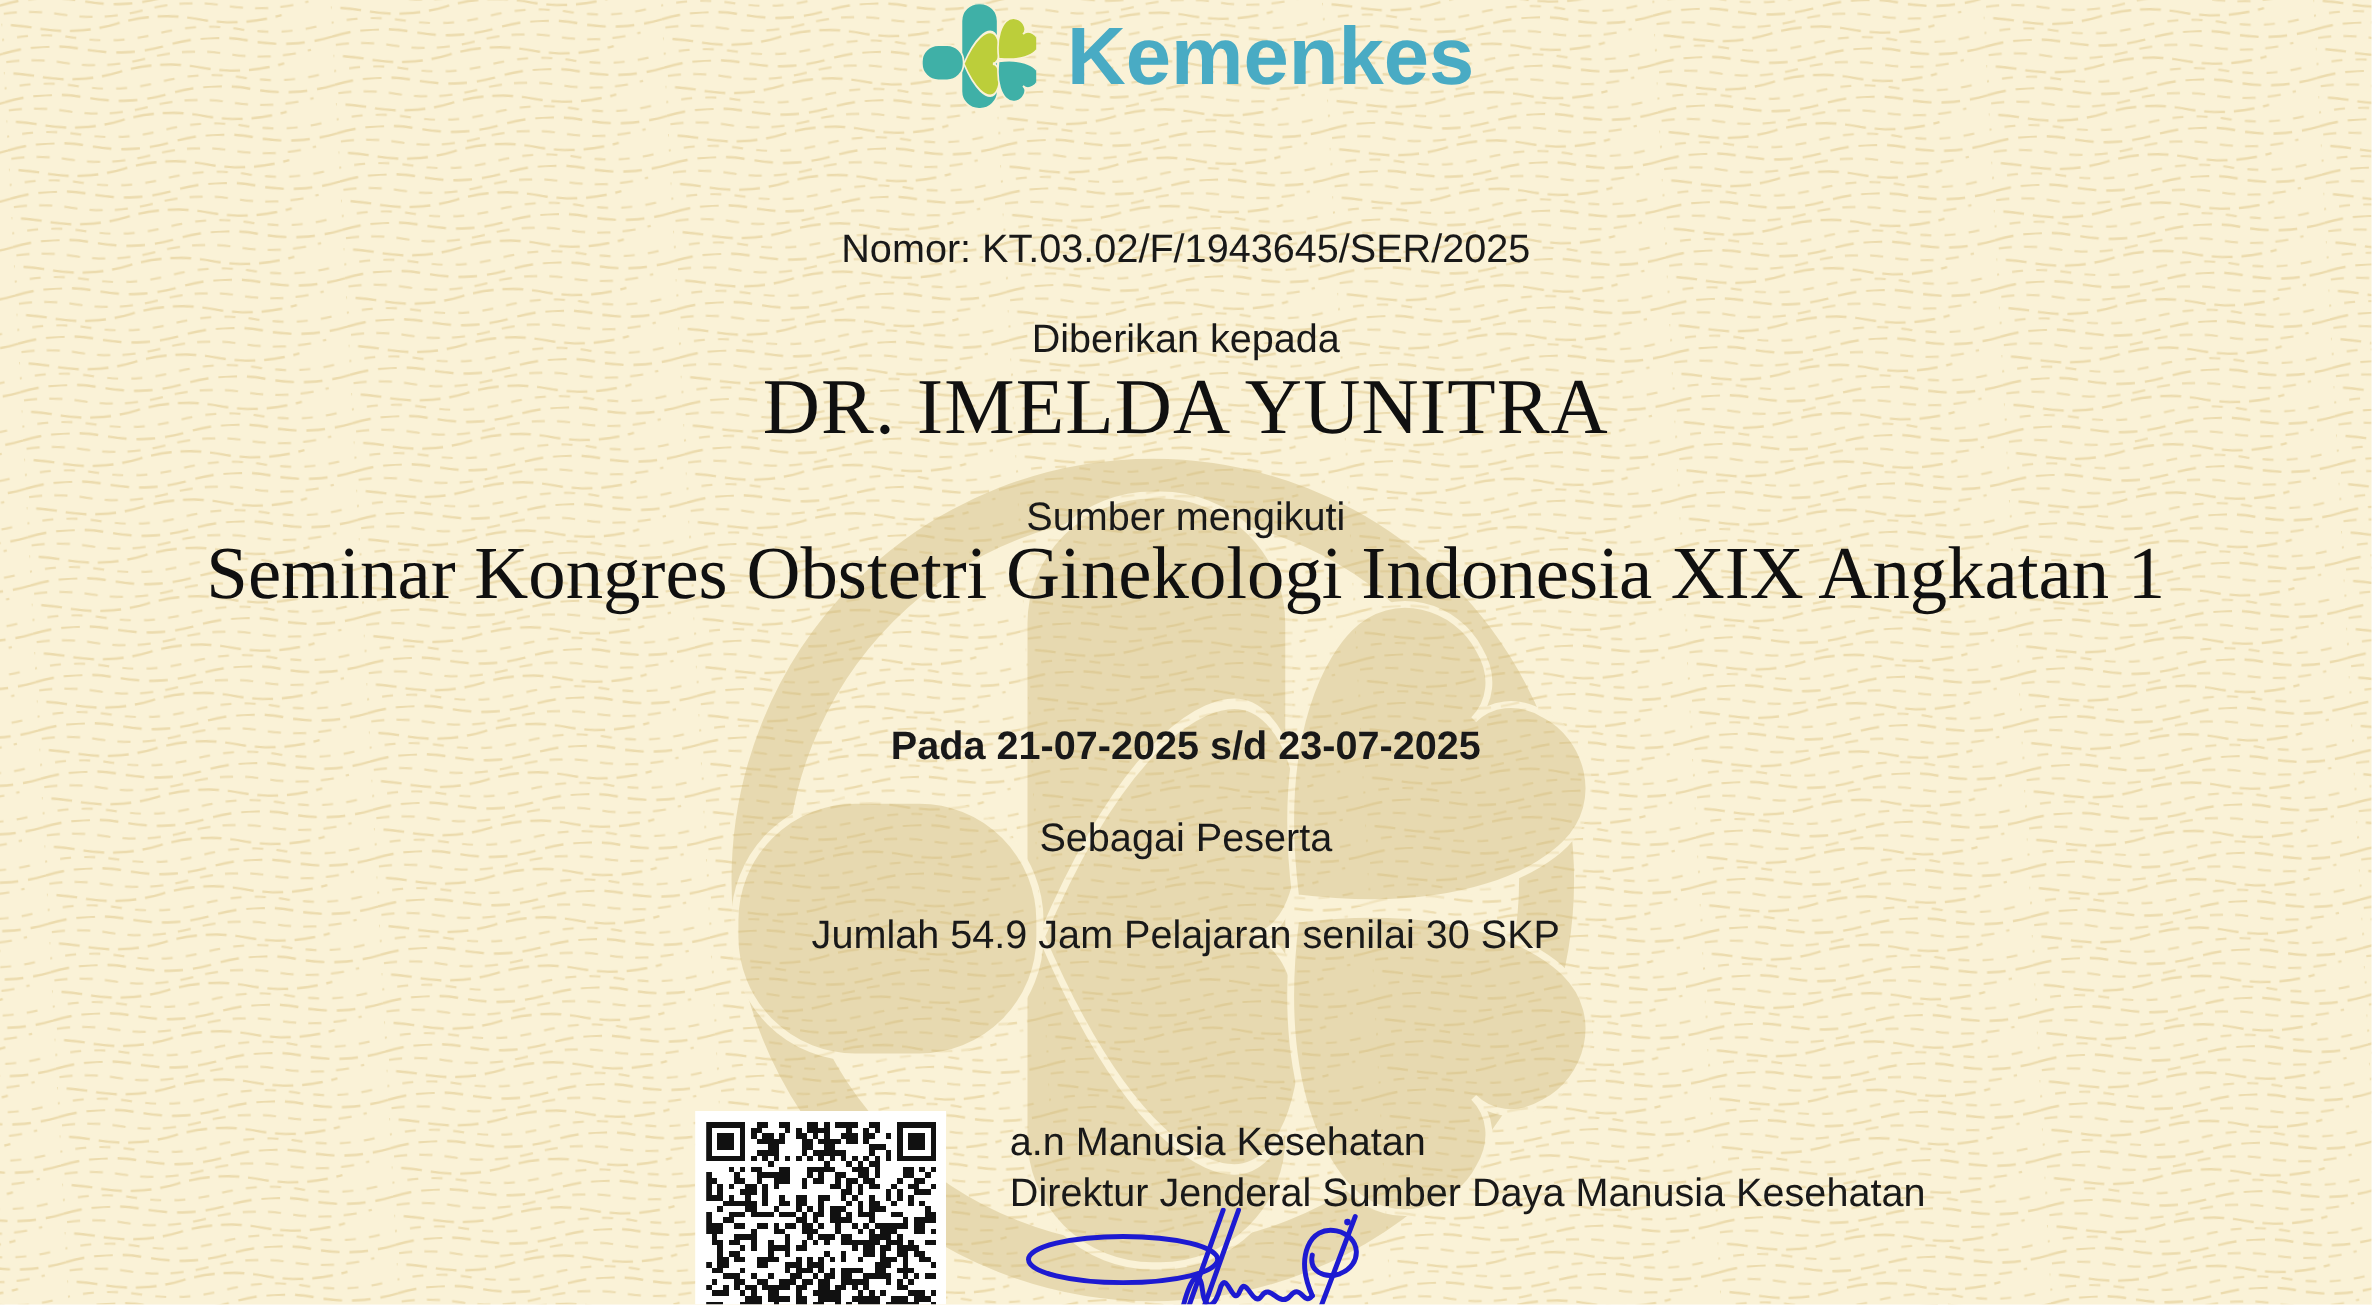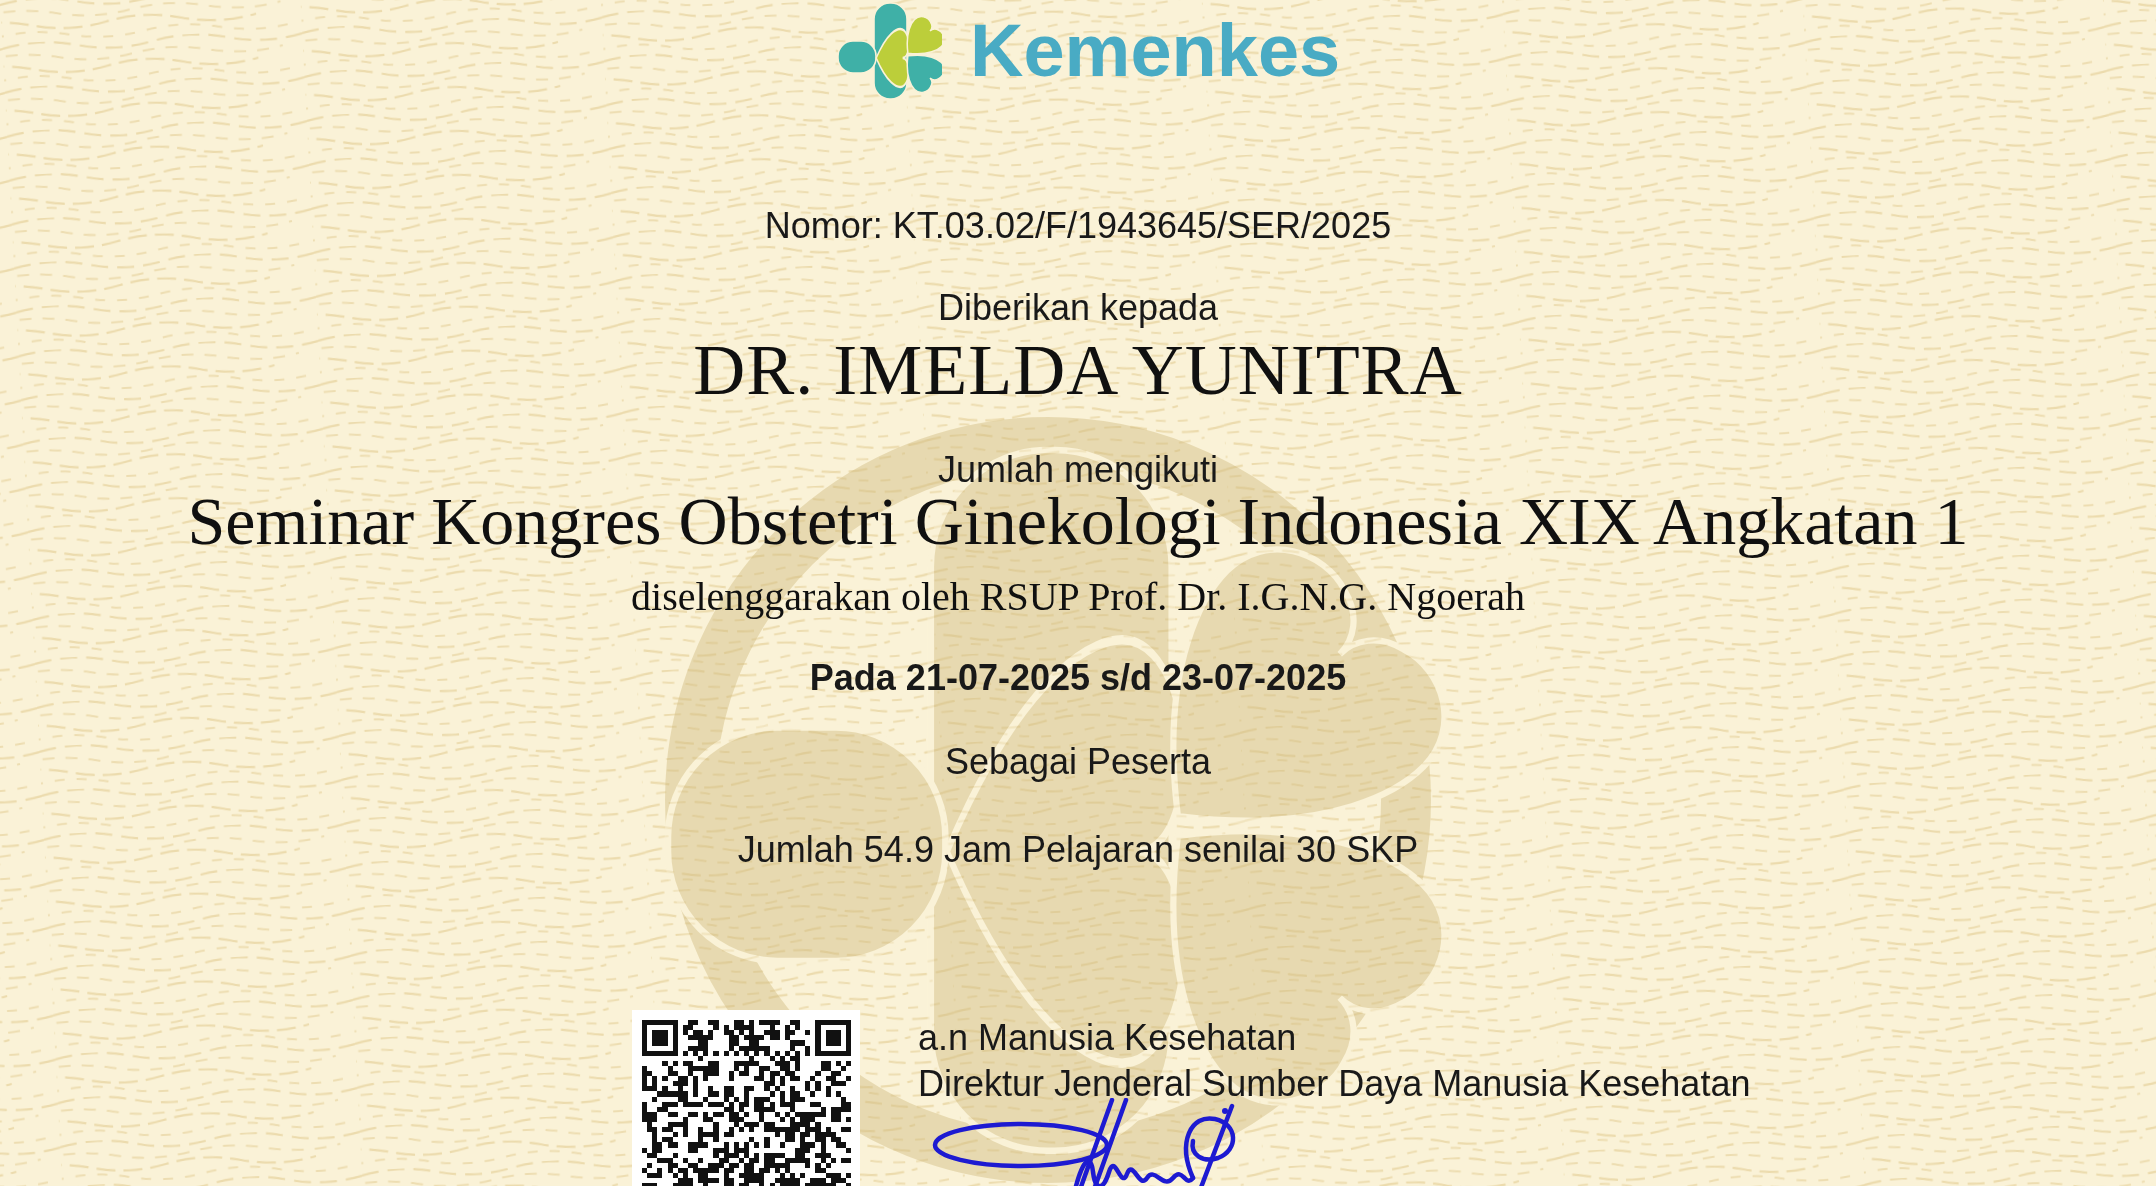--- a/index.html
+++ b/index.html
@@ -78,23 +78,22 @@
         <path d="M0,16 C-18,2 -20,-10 -20,-14 C-20,-22 -12,-26 -6,-24 C-2,-23 0,-20 0,-17 C0,-20 2,-23 6,-24 C12,-26 20,-22 20,-14 C20,-10 18,2 0,16 Z" transform="translate(80.6,39.4) rotate(45) scale(0.95)" fill="#bcce3a"></path>
         <path d="M0,16 C-18,2 -20,-10 -20,-14 C-20,-22 -12,-26 -6,-24 C-2,-23 0,-20 0,-17 C0,-20 2,-23 6,-24 C12,-26 20,-22 20,-14 C20,-10 18,2 0,16 Z" transform="translate(80.6,63.6) rotate(135) scale(0.95)" fill="#3fb0a7"></path>
       </g>
     </svg>
     <div class="brand-text">Kemenkes</div>
   </div>
 
   <div class="line sans cert-number">Nomor: KT.03.02/F/1943645/SER/2025</div>
   <div class="line sans given-to">Diberikan kepada</div>
   <div class="line serif recipient">DR. IMELDA YUNITRA</div>
-  <div class="line sans attended">Jumlah mengikuti</div>
+  <div class="line sans attended">Sumber mengikuti</div>
   <div class="line serif event-title">Seminar Kongres Obstetri Ginekologi Indonesia XIX Angkatan 1</div>
-  <div class="line serif organizer">diselenggarakan oleh RSUP Prof. Dr. I.G.N.G. Ngoerah</div>
   <div class="line sans date-line">Pada 21-07-2025 s/d 23-07-2025</div>
   <div class="line sans role-line">Sebagai Peserta</div>
   <div class="line sans credit-line">Jumlah 54.9 Jam Pelajaran senilai 30 SKP</div>
 
   <div class="qr-box">
     <svg id="qr" width="209" height="209" shape-rendering="crispEdges">
         <rect x="0.0" y="0.0" width="5.1" height="5.1" fill="#111111"></rect>
         <rect x="5.1" y="0.0" width="5.1" height="5.1" fill="#111111"></rect>
         <rect x="10.2" y="0.0" width="5.1" height="5.1" fill="#111111"></rect>
         <rect x="15.3" y="0.0" width="5.1" height="5.1" fill="#111111"></rect>

